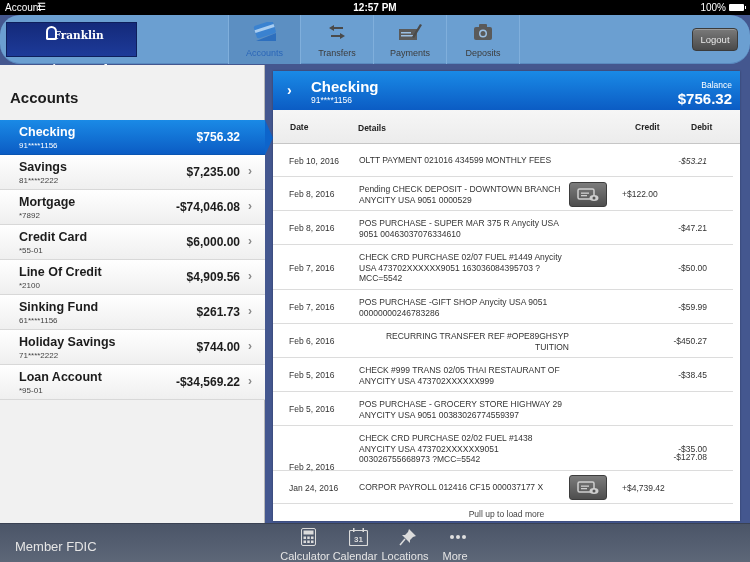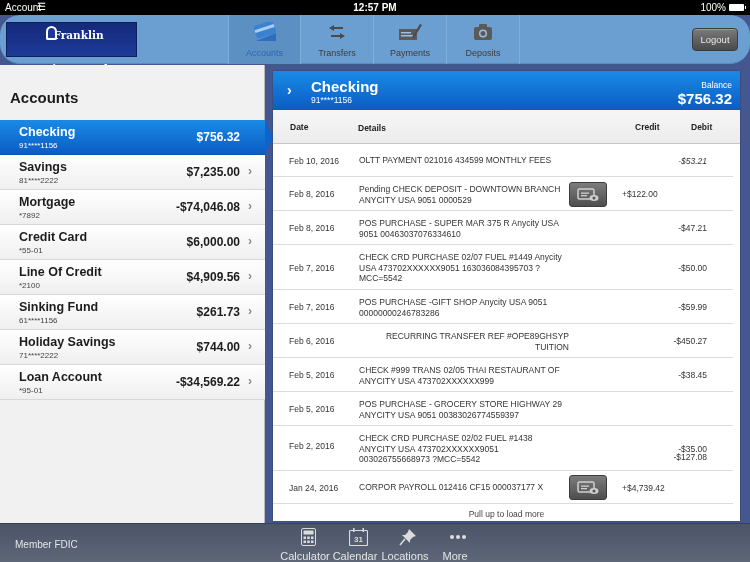--- a/index.html
+++ b/index.html
@@ -68,21 +68,21 @@
   .txn .date { position: absolute; left: 16px; }
   .txn .details { position: absolute; left: 86px; width: 210px; line-height: 10.5px; }
   .txn .credit { position: absolute; left: 349px; }
   .txn .debit { position: absolute; right: 26px; }
   .txn .check-btn { position: absolute; left: 296px; width: 38px; height: 25px; border-radius: 3px; background: linear-gradient(#7c7c7c, #4e4e4e); border: 1px solid #3d3d3d; display: flex; justify-content: center; align-items: center; }
 
   .load-more { position: absolute; left: 0; right: 0; top: 438px; text-align: center; font-size: 8.5px; color: #444; }
 
   
   .bottombar { position: absolute; left: 0; top: 523px; width: 750px; height: 39px; background: linear-gradient(#4b5568, #5d6778); border-top: 1px solid #3a4253; }
-  .fdic { position: absolute; left: 15px; top: 15px; font-size: 10px; color: #e5e5e5; }
+  .fdic { position: absolute; left: 15px; top: 15px; font-size: 13px; color: #e5e5e5; }
   .btools { position: absolute; left: 280px; top: 0; display: flex; }
   .btool { width: 50px; height: 39px; position: relative; text-align: center; }
   .btool .bt-icon { position: absolute; left: 6px; right: 0; top: 4px; height: 18px; display: flex; justify-content: center; align-items: center; }
   .btool .bt-label { position: absolute; left: 0; right: 0; top: 26px; font-size: 11px; color: #e5e5e5; }
 </style>
 </head>
 <body>
 
 <div class="statusbar">
   <span class="carrier">Account</span>
@@ -259,21 +259,21 @@
         <span class="date" style="top: 12px;">Feb 5, 2016</span>
         <span class="details" style="top: 7px;">CHECK #999 TRANS 02/05 THAI RESTAURANT OF ANYCITY USA 473702XXXXXX999</span>
         <span class="debit" style="top: 12px;">-$38.45</span>
       </div>
       <div class="txn" style="height: 34px;">
         <span class="date" style="top: 12px;">Feb 5, 2016</span>
         <span class="details" style="top: 7px;">POS PURCHASE - GROCERY STORE HIGHWAY 29 ANYCITY USA 9051 00383026774559397</span>
         <span class="debit" style="top: 12px; margin-top: 48px;">-$127.08</span>
       </div>
       <div class="txn" style="height: 45px;">
-        <span class="date" style="top: 15px;">Feb 2, 2016</span>
+        <span class="date" style="top: 36px;">Feb 2, 2016</span>
         <span class="details" style="top: 7px;">CHECK CRD PURCHASE 02/02 FUEL #1438 ANYCITY USA 473702XXXXXX9051 003026755668973 ?MCC=5542</span>
         <span class="debit" style="top: 18px;">-$35.00</span>
       </div>
       <div class="txn" style="height: 33px;">
         <span class="date" style="top: 12px;">Jan 24, 2016</span>
         <span class="details" style="top: 11px;">CORPOR PAYROLL 012416 CF15 000037177 X</span>
         <span class="credit" style="top: 12px;">+$4,739.42</span>
         <div class="check-btn" style="top: 4px;">
           <svg width="22" height="14" viewBox="0 0 22 14">
             <rect x="1" y="1" width="16" height="10" rx="1.5" fill="none" stroke="#cfcfcf" stroke-width="1.5"></rect>

